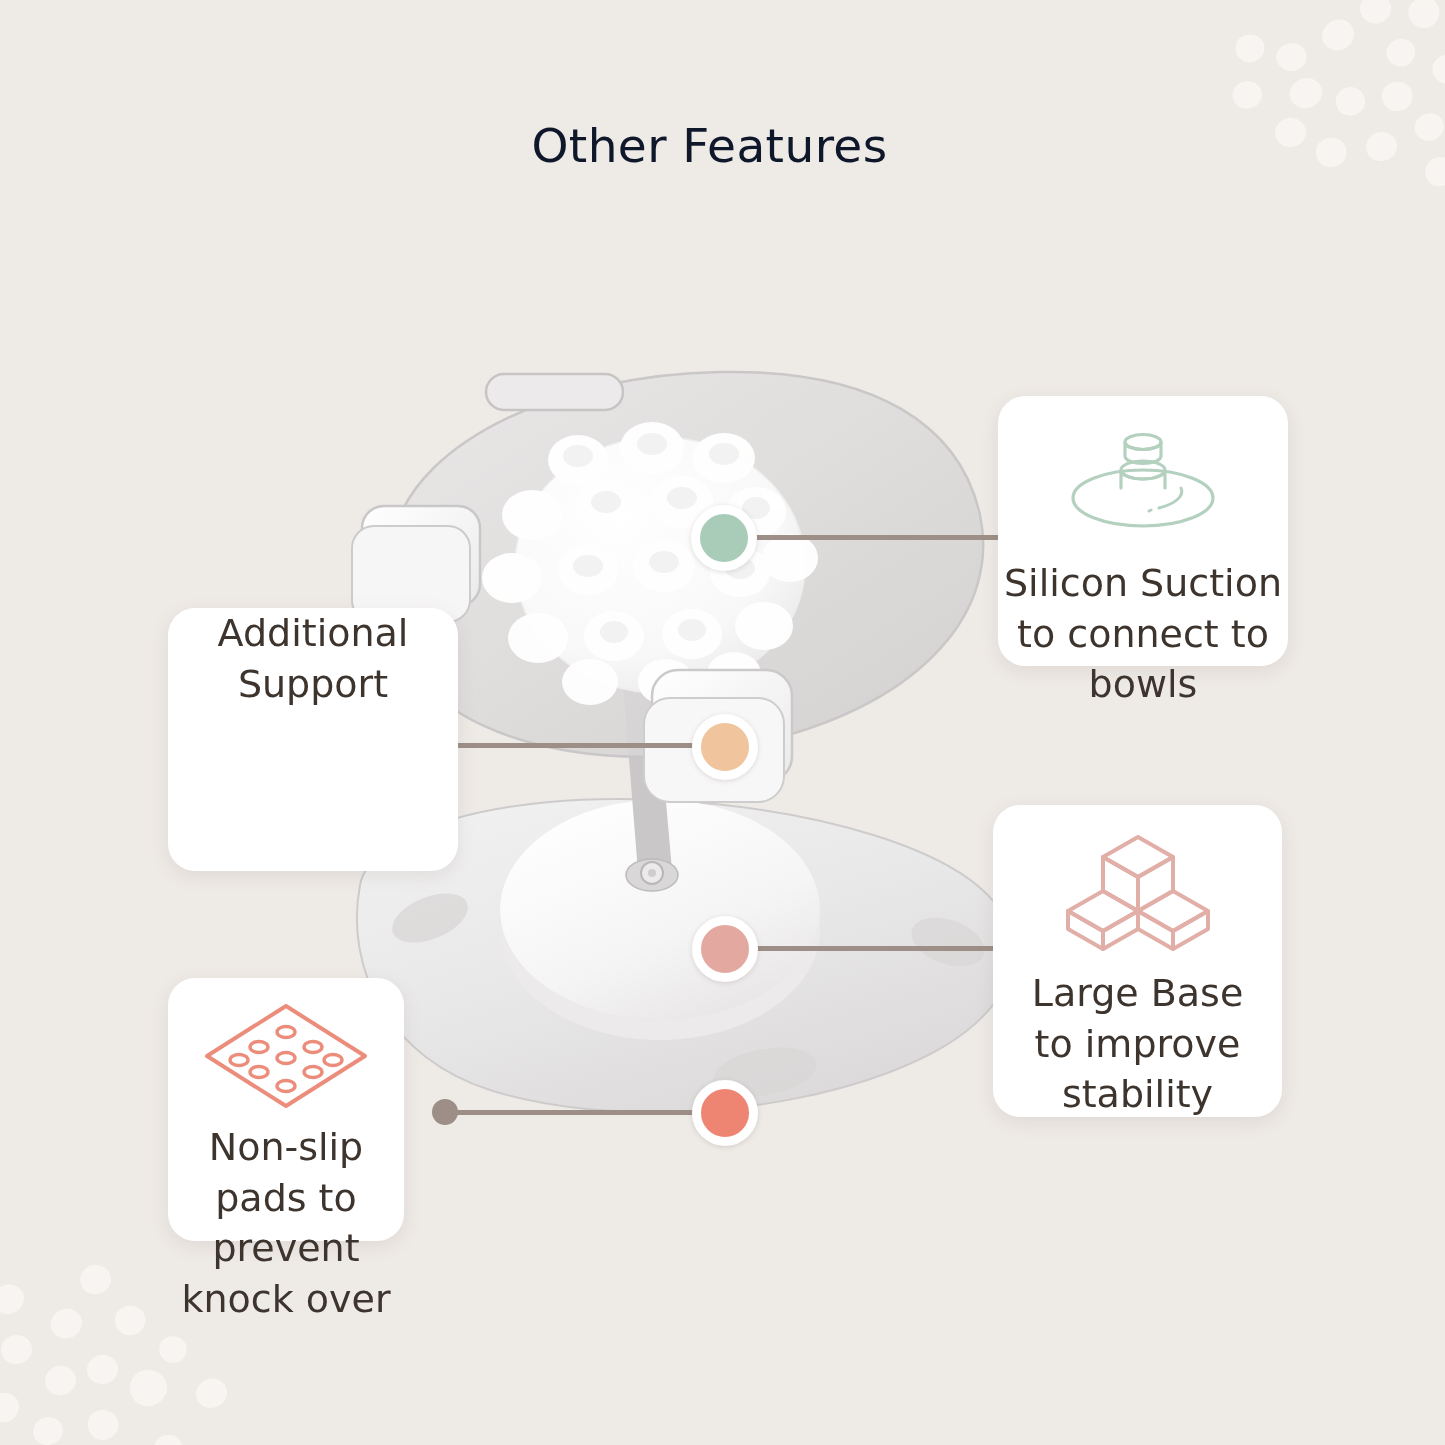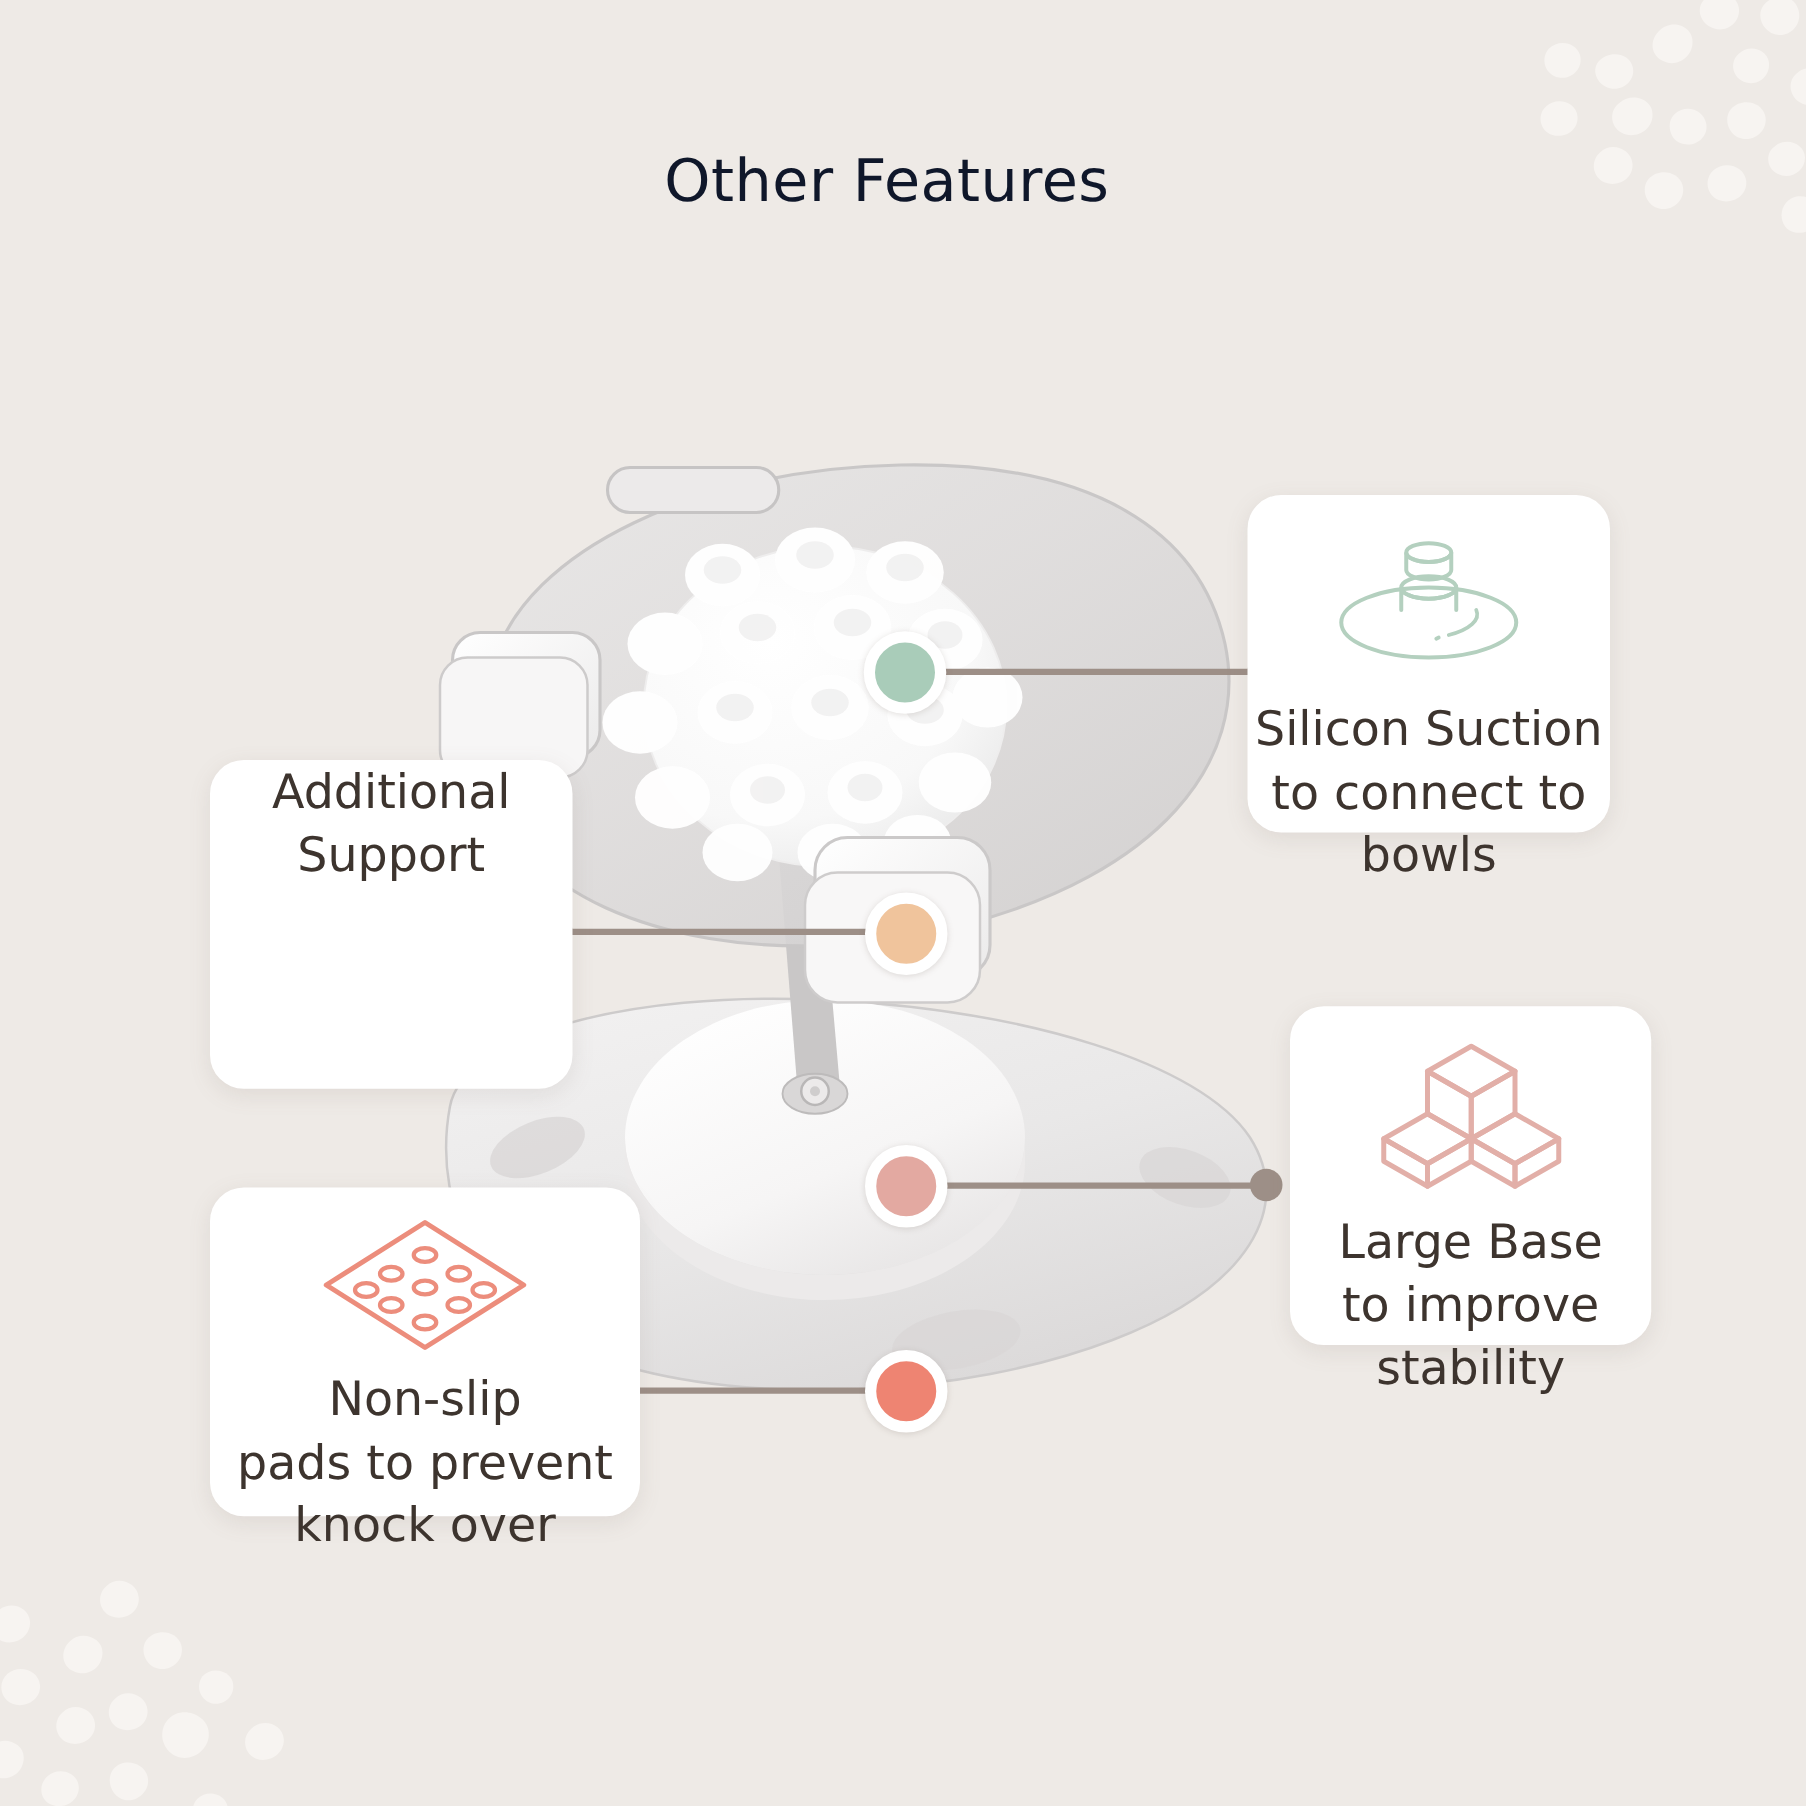--- a/index.html
+++ b/index.html
@@ -62,24 +62,24 @@
     white-space:pre-line;
     font-weight:400;
   }
 
   
   #card-suction{left:998px;top:396px;width:290px;height:270px;padding-top:30px;}
   #card-suction .card-text{margin-top:20px;}
 
   #card-support{left:168px;top:608px;width:290px;height:263px;justify-content:flex-start;padding-bottom:48px;}
 
-  #card-largebase{left:1032px;top:805px;width:289px;height:271px;padding-top:24px;}
+  #card-largebase{left:993px;top:805px;width:289px;height:312px;padding-top:24px;}
   #card-largebase .card-text{margin-top:14px;}
 
-  #card-nonslip{left:168px;top:950px;width:344px;height:263px;padding-top:22px;align-items:center;}
+  #card-nonslip{left:168px;top:978px;width:236px;height:263px;padding-top:22px;align-items:center;}
   #card-nonslip .card-text{margin-top:10px;}
 </style>
 </head>
 <body>
 
 <div id="stage">
 
   <svg class="deco" id="deco-tr" width="240" height="200" viewBox="0 0 240 200" fill="#f7f4f1">
     <path d="M64 59c8-9 24-7 27 4 3 10-6 19-16 18-11-1-18-14-11-22z"></path>
     <path d="M112 35c10-11 28-4 27 9 0 12-13 20-23 15-10-4-12-16-4-24z"></path>

